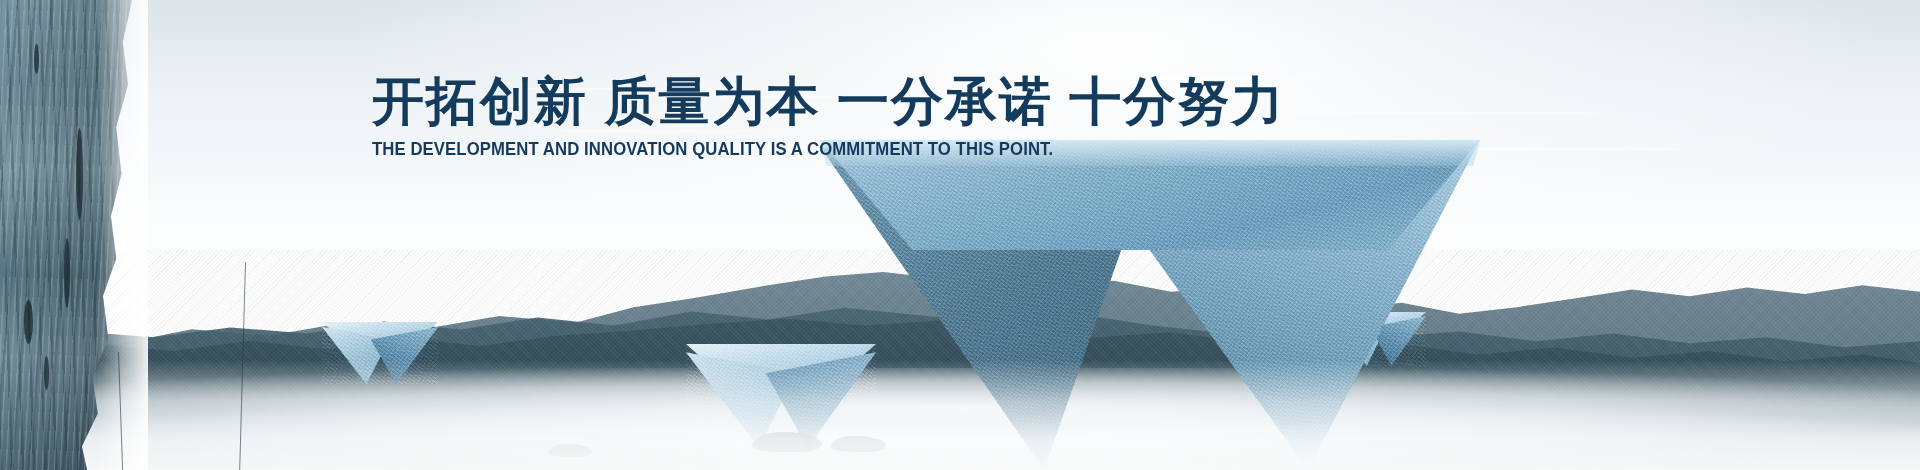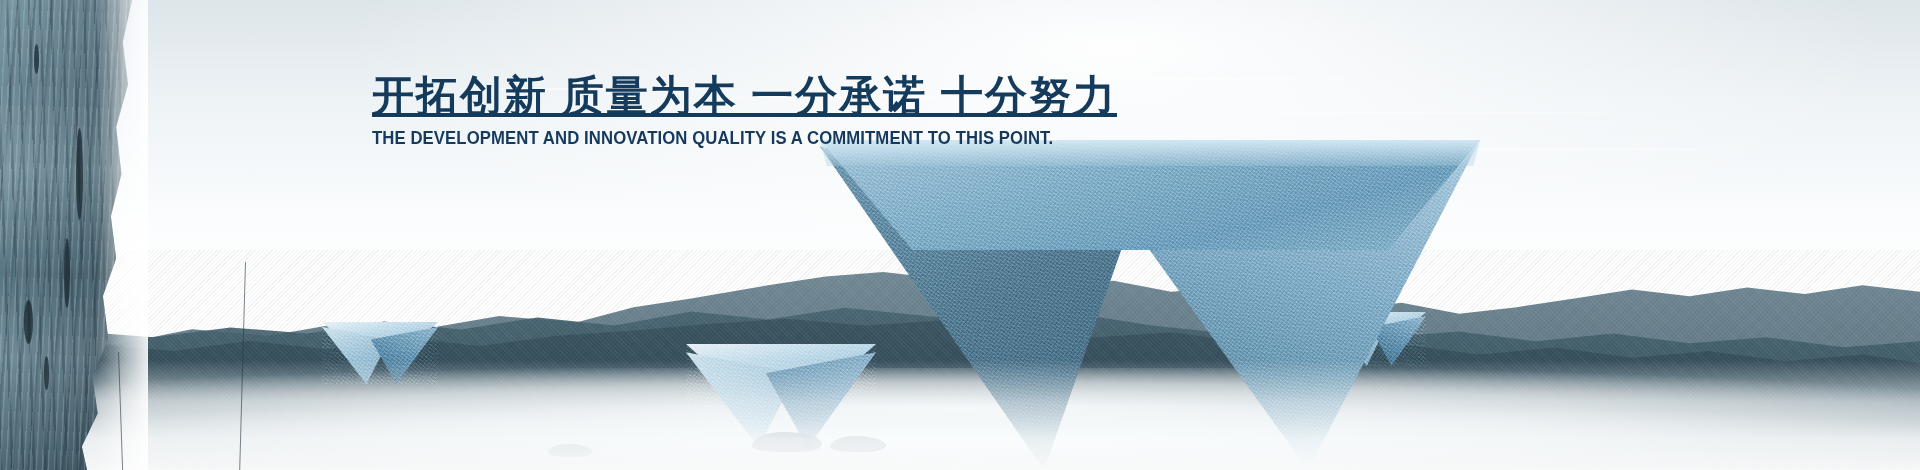--- a/index.html
+++ b/index.html
@@ -196,28 +196,27 @@
     opacity: .85;
   }
 
   
   .text-block {
     position: absolute;
     left: 372px; top: 72px;
     z-index: 30;
   }
   .headline {
-    font-size: 42px;
+    font-size: 52px;
     font-weight: 700;
     letter-spacing: 2px;
     color: #143a5c;
     line-height: 1.12;
     white-space: nowrap;
     text-shadow: 0 1px 0 rgba(255,255,255,0.5);
-    text-decoration: underline;
   }
   .subline {
     margin-top: 9px;
     font-size: 17.5px;
     font-weight: 700;
     letter-spacing: 0.1px;
     color: #153a5e;
     white-space: nowrap;
     transform: scaleX(0.955);
     transform-origin: left center;

